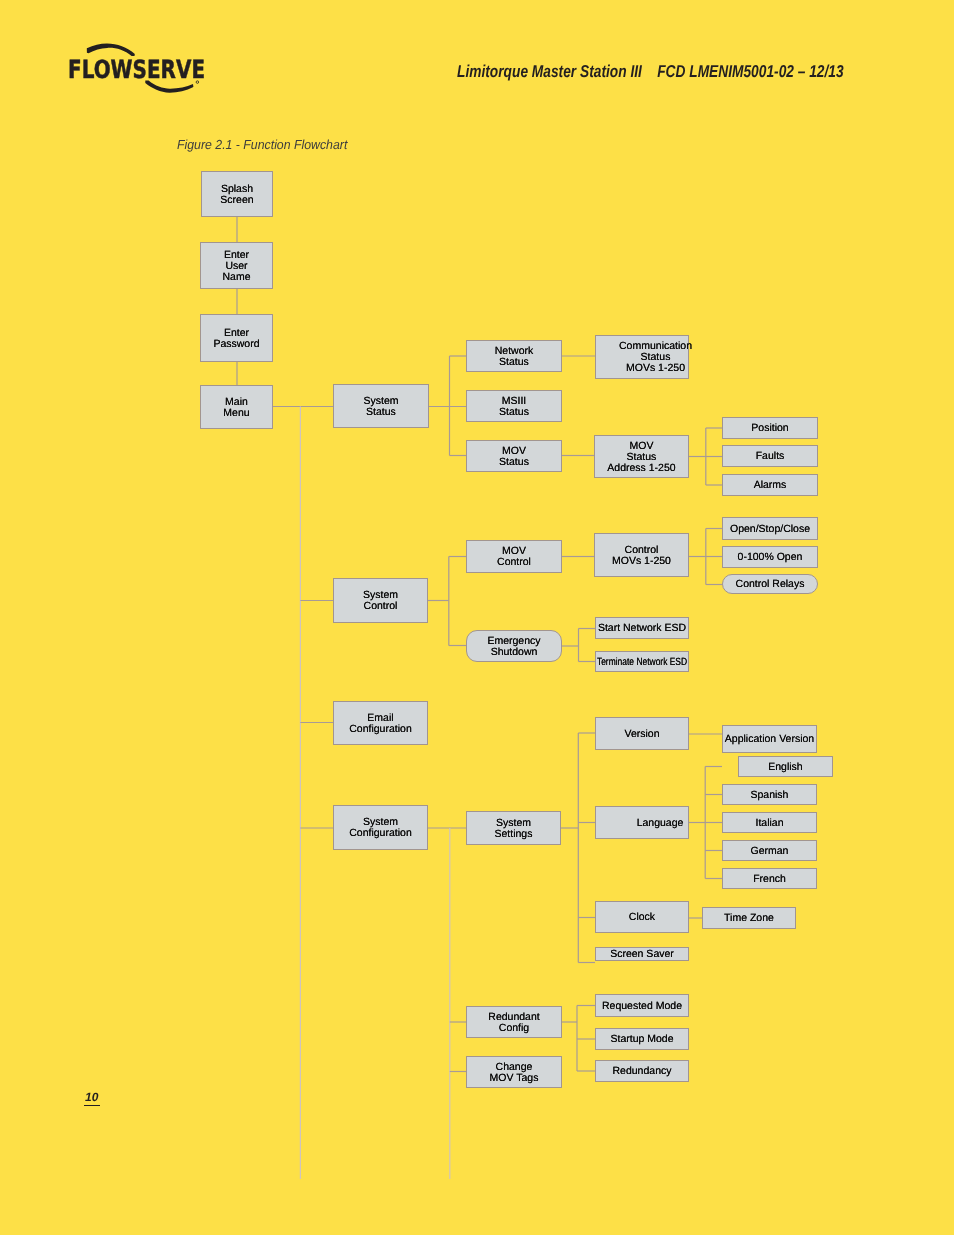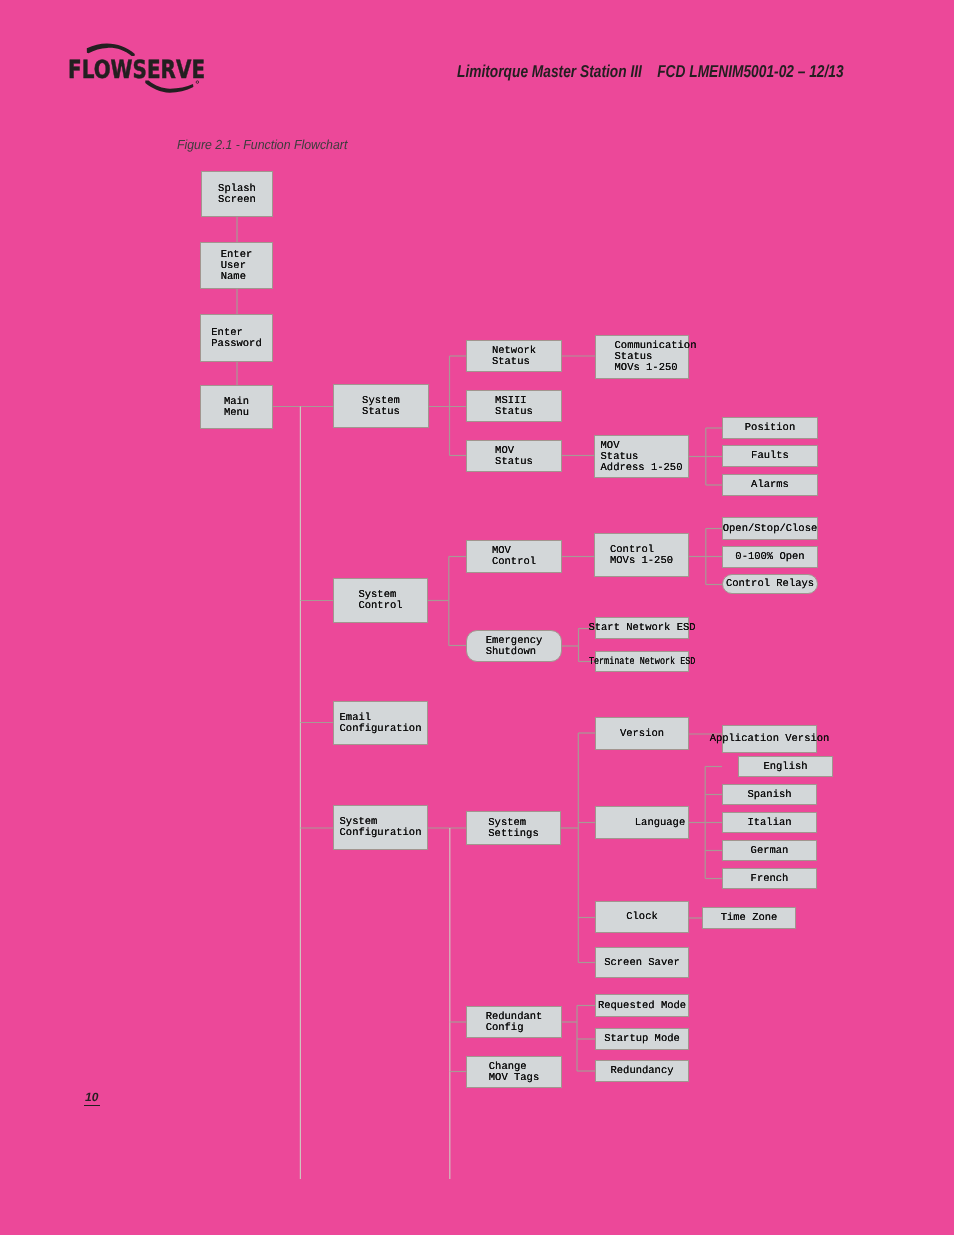--- a/index.html
+++ b/index.html
@@ -1,19 +1,19 @@
 <!DOCTYPE html>
 <html><head>
 <meta charset="utf-8">
 <title>Function Flowchart</title>
 <style>
   html,body{margin:0;padding:0;background:#ffffff;}
   body{width:954px;height:1235px;font-family:"DejaVu Sans",sans-serif;
        -webkit-font-smoothing:antialiased;text-rendering:geometricPrecision;}
-  .page{position:relative;width:954px;height:1235px;overflow:hidden;background:#ec4899;filter:opacity(0.999);}
+  .page{position:relative;width:954px;height:1235px;overflow:hidden;background:#fde047;filter:opacity(0.999);}
 
   
   .logo{position:absolute;left:60px;top:38px;width:160px;height:64px;}
   .logo svg{position:absolute;left:0;top:0;}
   .logo-word{position:absolute;left:8px;top:19px;font-family:"DejaVu Sans",sans-serif;
              font-weight:bold;font-size:25px;line-height:25px;color:#231f20;white-space:pre;
              -webkit-text-stroke:0.5px #231f20;
              transform:scaleX(0.798);transform-origin:0 0;}
   .hdr-text{position:absolute;left:457px;top:60.5px;font-family:"Liberation Sans",sans-serif;
             font-weight:bold;font-style:italic;font-size:17.2px;color:#231f20;white-space:pre;
@@ -24,22 +24,22 @@
   .page-num{position:absolute;left:83px;top:1089px;font-family:"Liberation Sans",sans-serif;
             font-weight:bold;font-style:italic;font-size:12px;color:#231f20;line-height:16px;}
   .page-num .u{display:inline-block;border-bottom:1.5px solid #231f20;padding-bottom:0px;margin-left:1px;padding-right:0;width:16px;text-indent:1px;}
 
   
   .chart{position:absolute;left:0;top:0;width:954px;height:1235px;}
   svg.wires{position:absolute;left:0;top:0;width:954px;height:1235px;pointer-events:none;}
   .nodebox{position:absolute;box-sizing:border-box;
      border:1px solid #a2958f;
      background:#d3d7d9;
-     display:flex;align-items:center;justify-content:center;
-     font-family:Liberation Mono, monospace;color:#0d0d0d;}
+     display:flex;align-items:center;justify-content:center;text-align:center;
+     font-family:Liberation Sans, sans-serif;color:#0d0d0d;}
   .nodebox .inner{display:block;position:relative;top:0.7px;}
   .nodebox .lbl{display:block;line-height:10.8px;font-size:10.5px;white-space:pre;
      text-shadow:0 0 0.35px #0d0d0d;}
 </style>
 </head>
 <body>
 
 <div class="page">
 
   <div class="logo">
@@ -309,21 +309,21 @@
       <div class="nodebox" style="left: 595px; top: 901px; width: 94px; height: 32px;">
         <div class="inner">
           <span class="lbl">Clock</span>
         </div>
       </div>
       <div class="nodebox" style="left: 702px; top: 907px; width: 94px; height: 22px;">
         <div class="inner">
           <span class="lbl">Time Zone</span>
         </div>
       </div>
-      <div class="nodebox" style="left: 595px; top: 947px; width: 94px; height: 31px;">
+      <div class="nodebox" style="left: 595px; top: 947px; width: 94px; height: 14px;">
         <div class="inner">
           <span class="lbl">Screen Saver</span>
         </div>
       </div>
       <div class="nodebox" style="left: 466px; top: 1006px; width: 96px; height: 32px;">
         <div class="inner">
           <span class="lbl">Redundant</span>
           <span class="lbl">Config</span>
         </div>
       </div>

